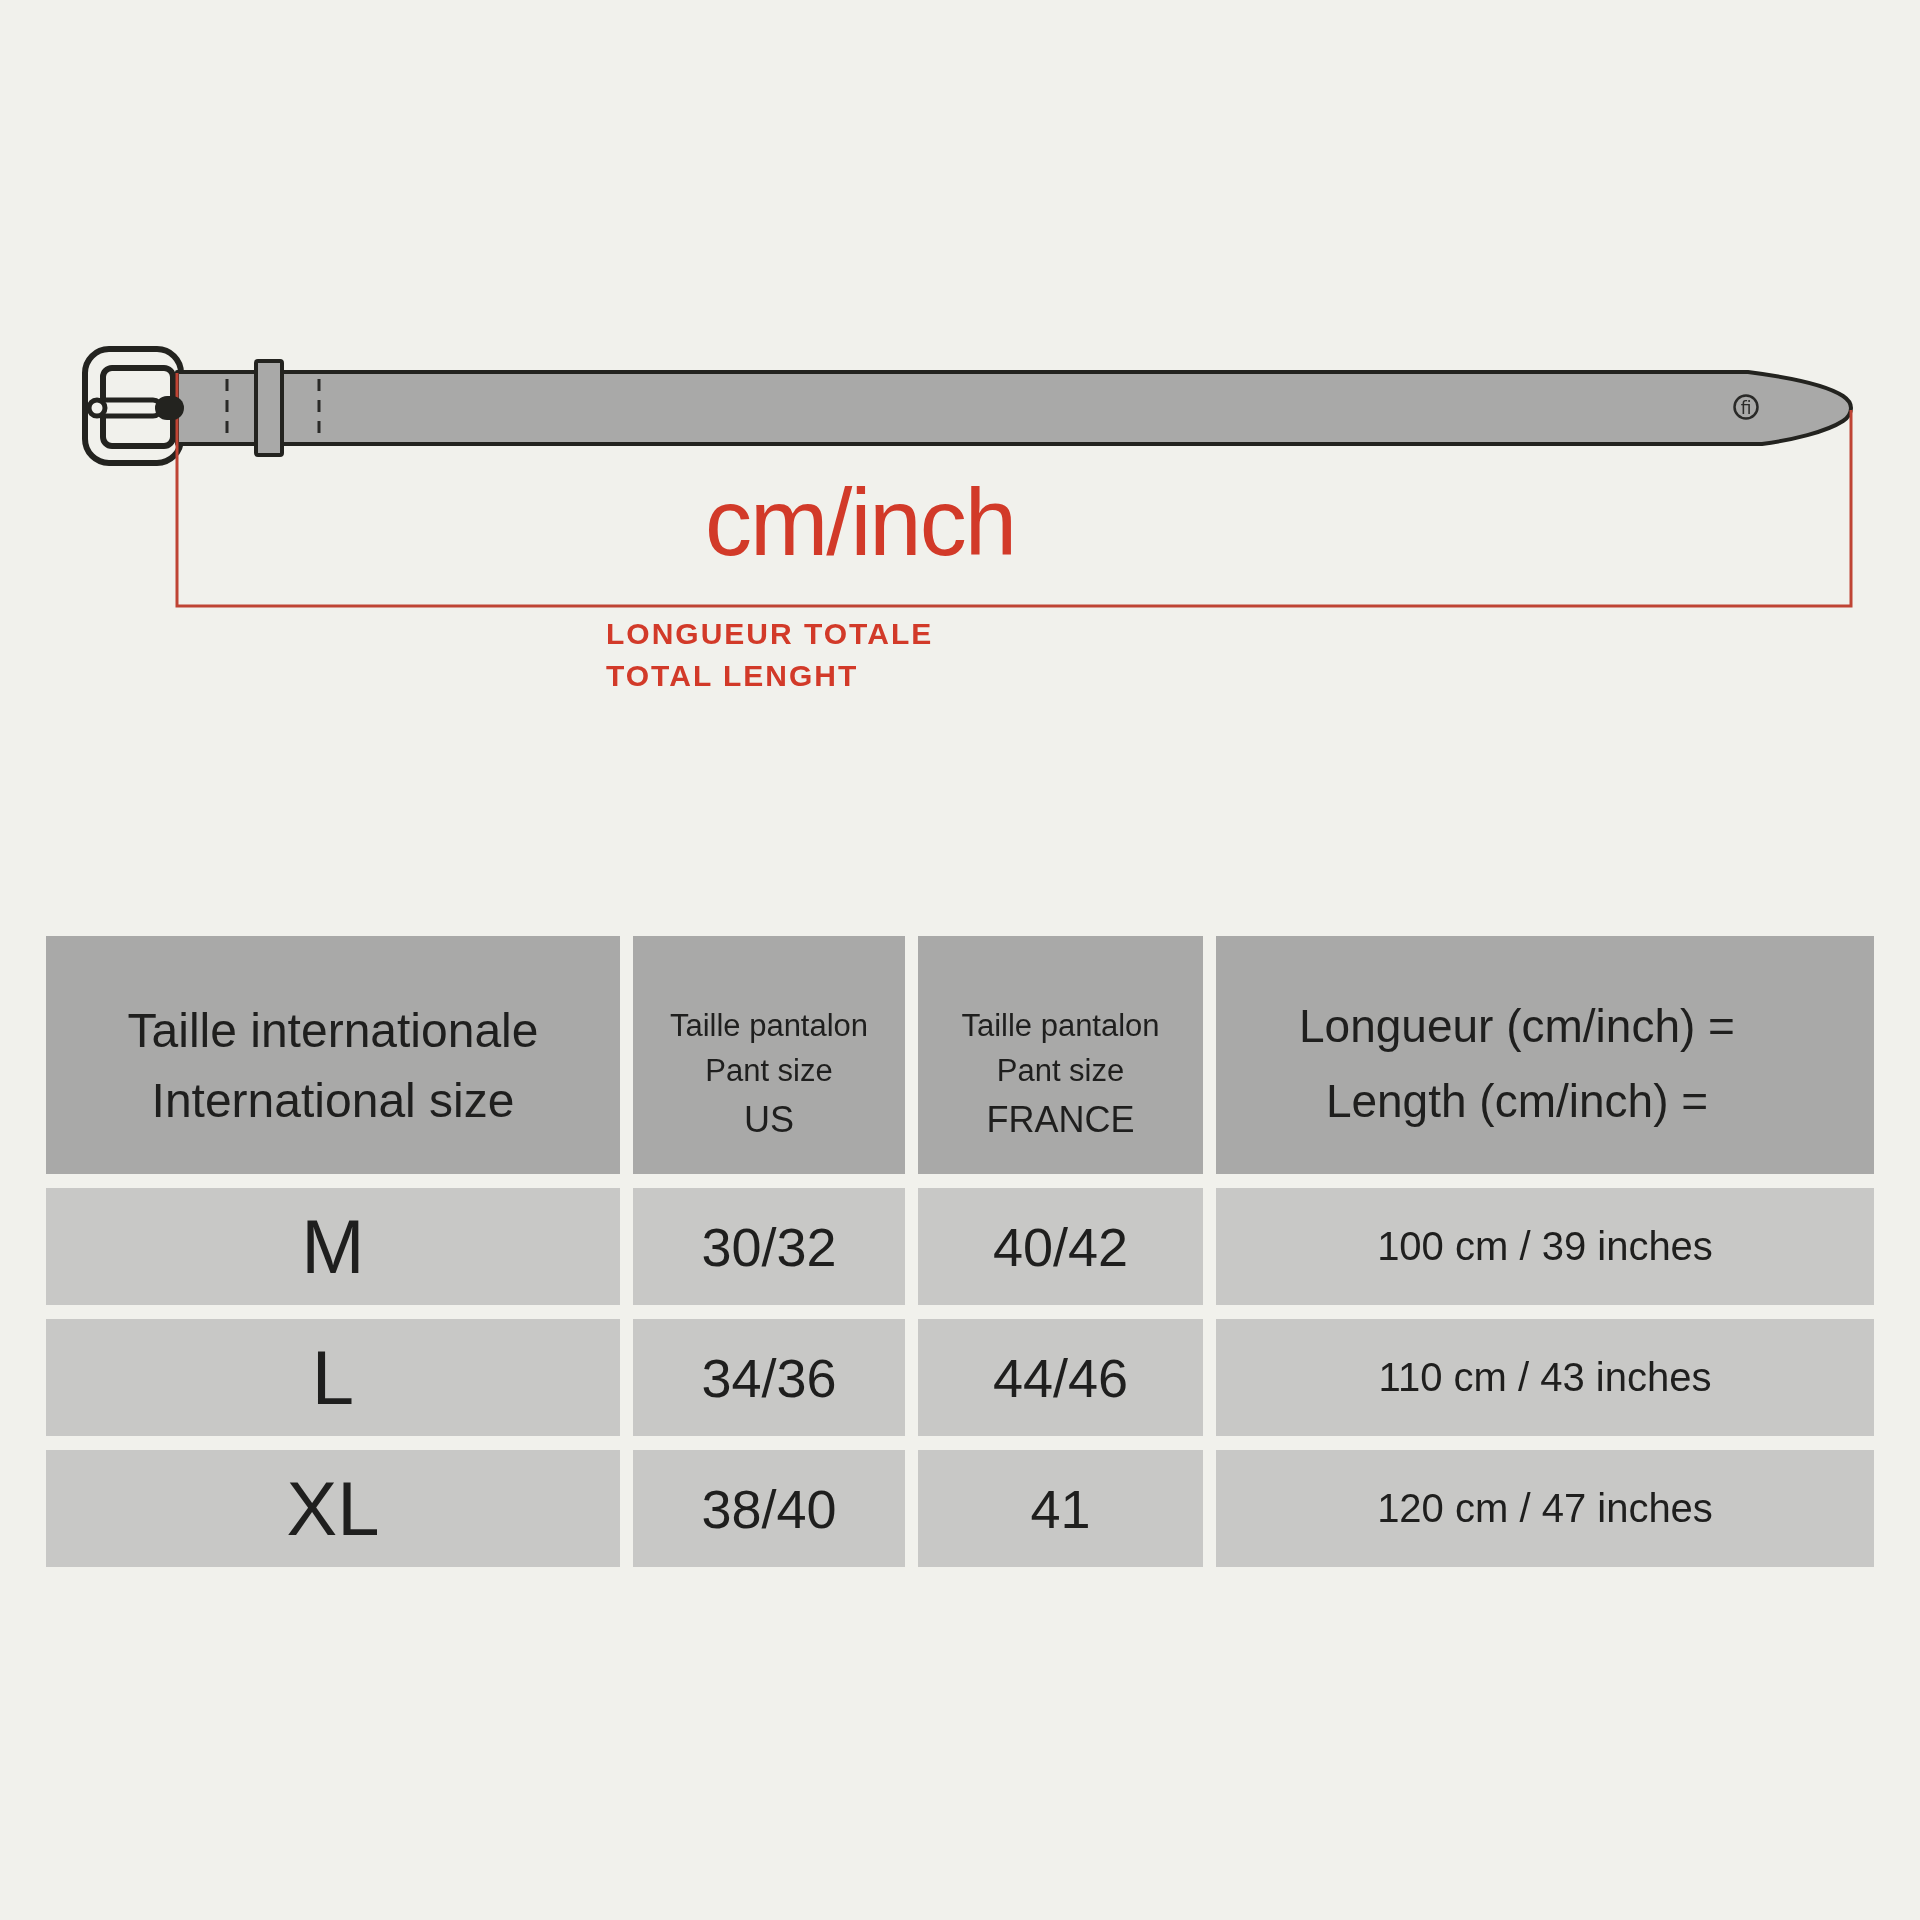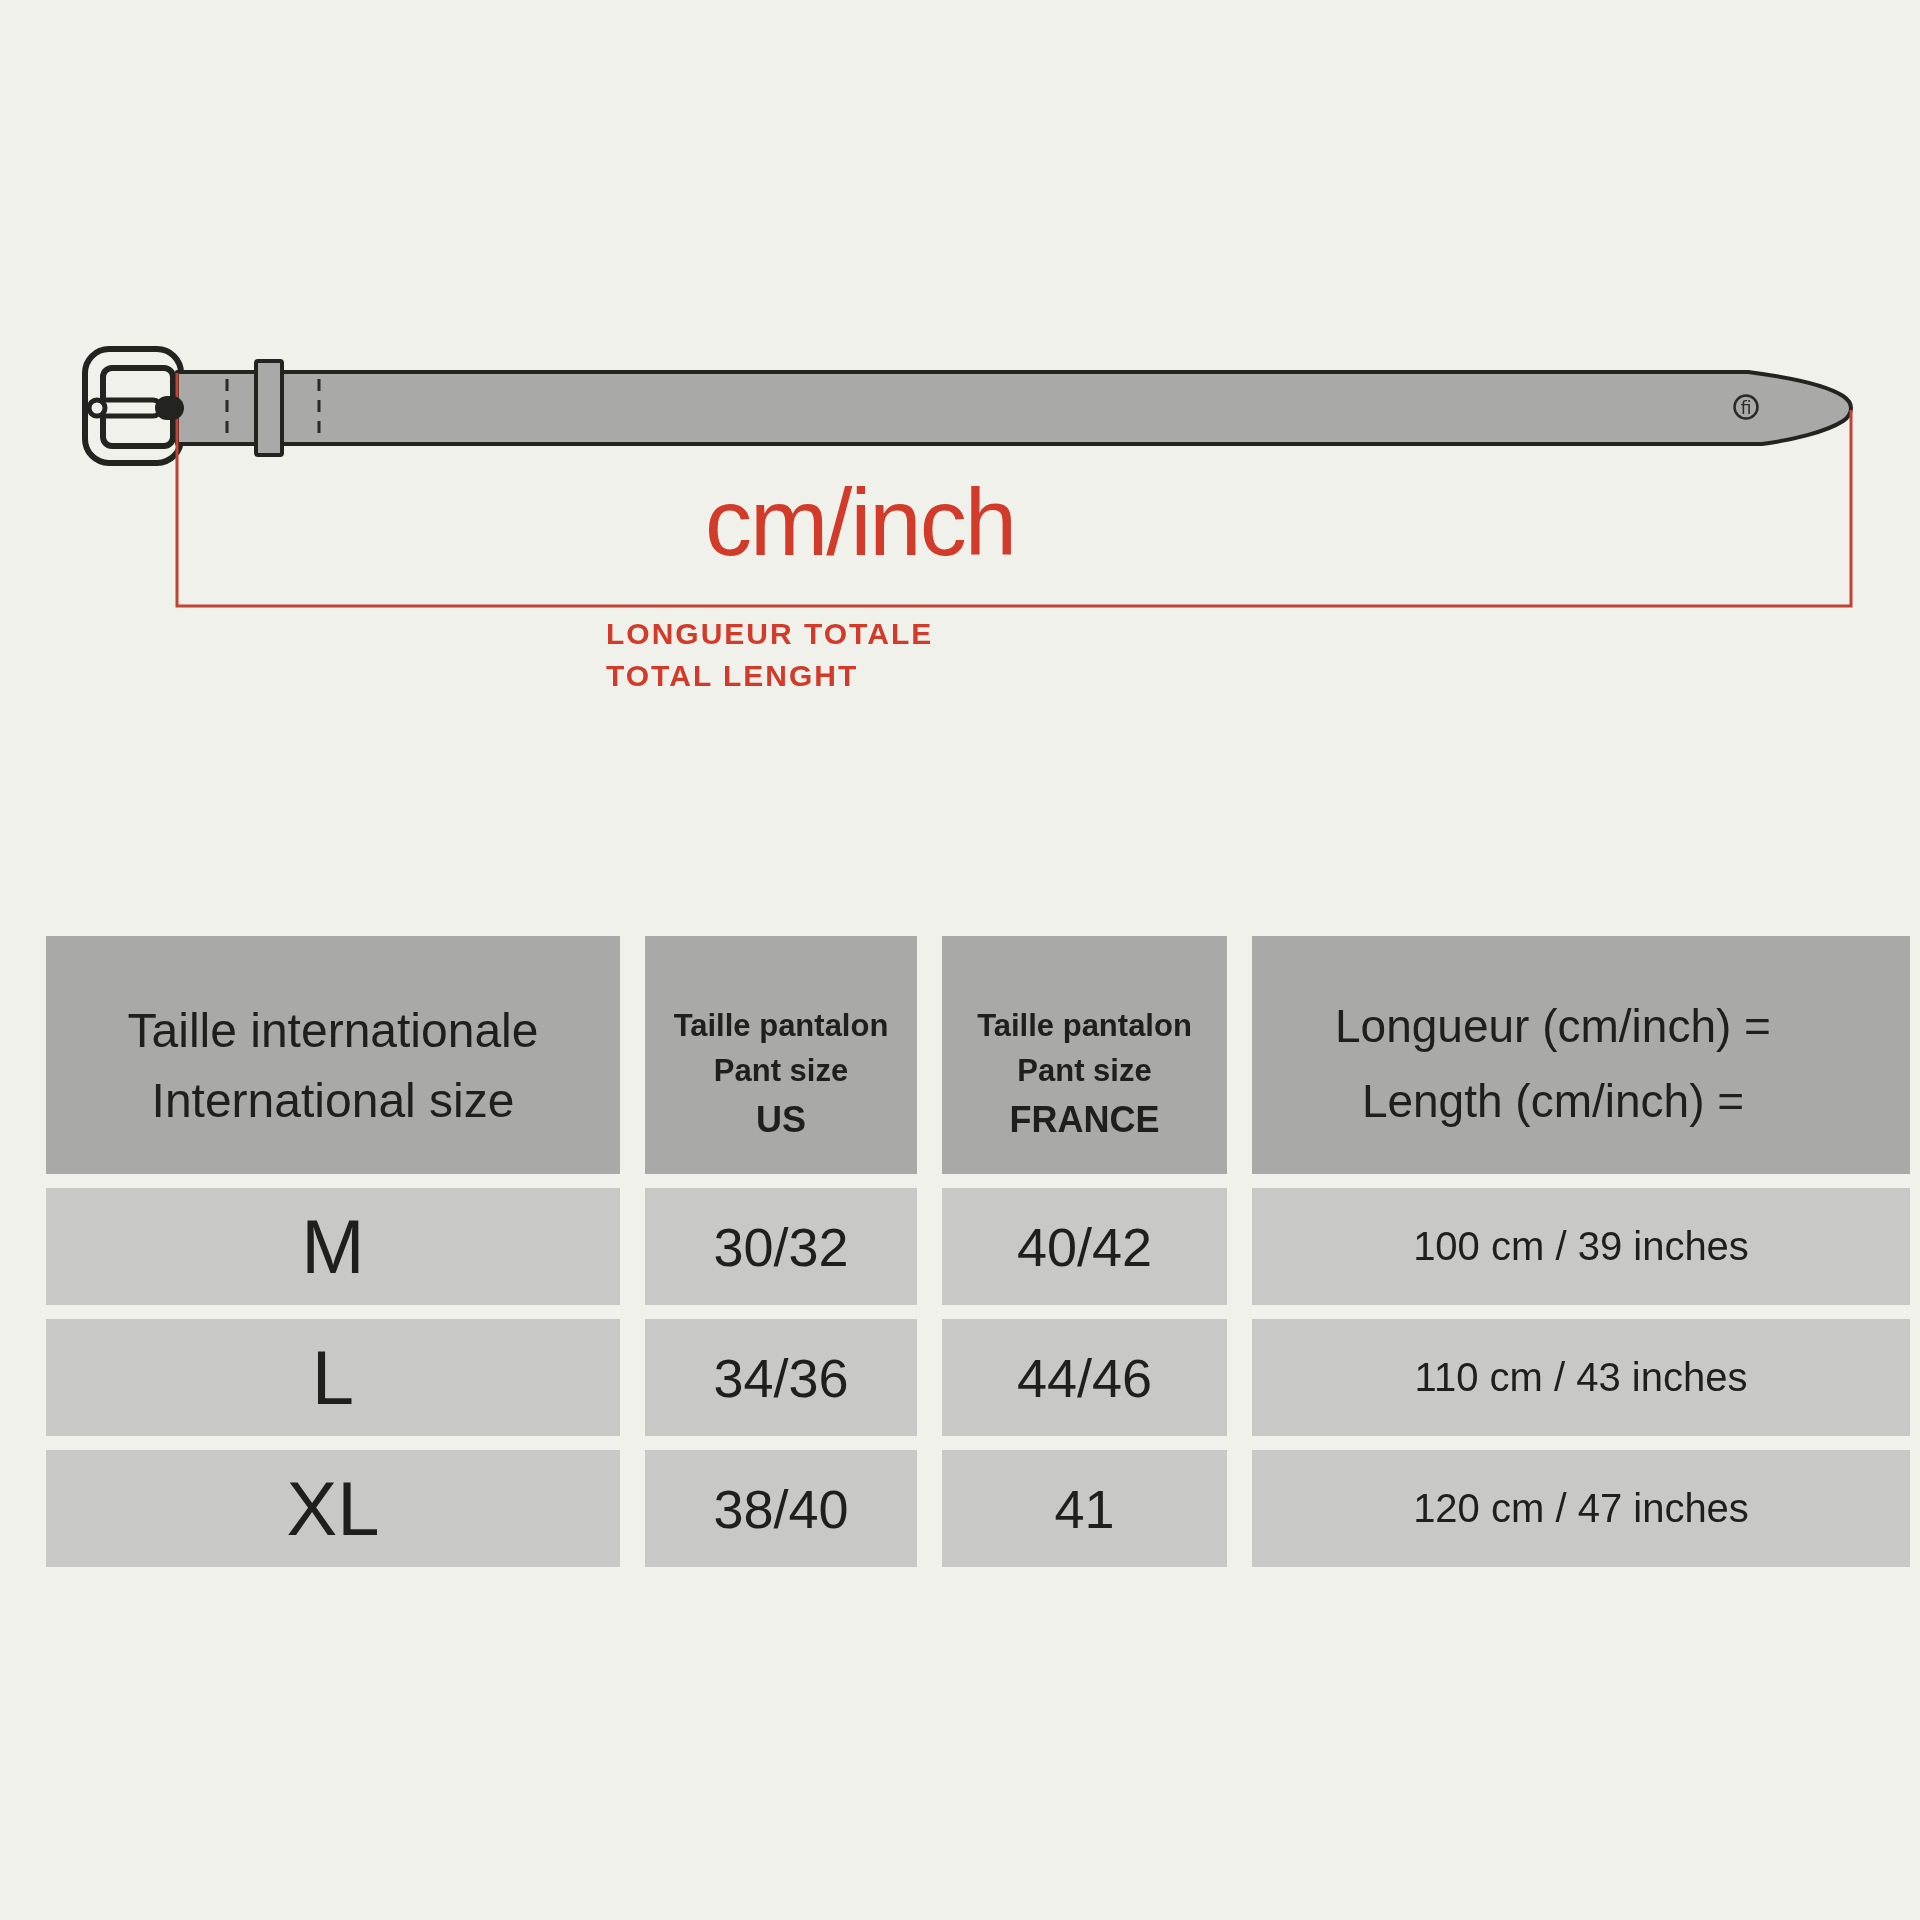--- a/index.html
+++ b/index.html
@@ -27,31 +27,31 @@
   }
   .label-fr{top:617px;}
   .label-en{top:659px;}
 
   
   .tbl{
     position:absolute;left:46px;top:936px;
     display:grid;
     grid-template-columns:574px 272px 285px 658px;
     grid-template-rows:238px 117px 117px 117px;
-    gap:14px 25px;
+    gap:14px 13px;
   }
   .tbl > div{
     display:flex;flex-direction:column;
     align-items:center;justify-content:center;
     text-align:center;
   }
   .hdr{background:#a9a9a8;}
   .cell{background:#c8c8c6;}
   .hdr.c1{font-size:48px;line-height:1.45;padding-top:22px;}
-  .hdr.c2,.hdr.c3{padding-top:24px;font-weight:bold;}
+  .hdr.c2,.hdr.c3{padding-top:24px;}
   .h-small{font-size:31px;line-height:1.0;margin-top:14px;}
   .h-big{font-size:36px;line-height:1.0;margin-top:16px;}
   .hdr.c4{font-size:46px;line-height:1.62;padding-top:18px;padding-right:56px;box-sizing:border-box;}
   .cell.size{font-size:76px;}
   .cell.num{font-size:54px;}
   .cell.len{font-size:40px;}
 </style>
 </head>
 <body>
 

